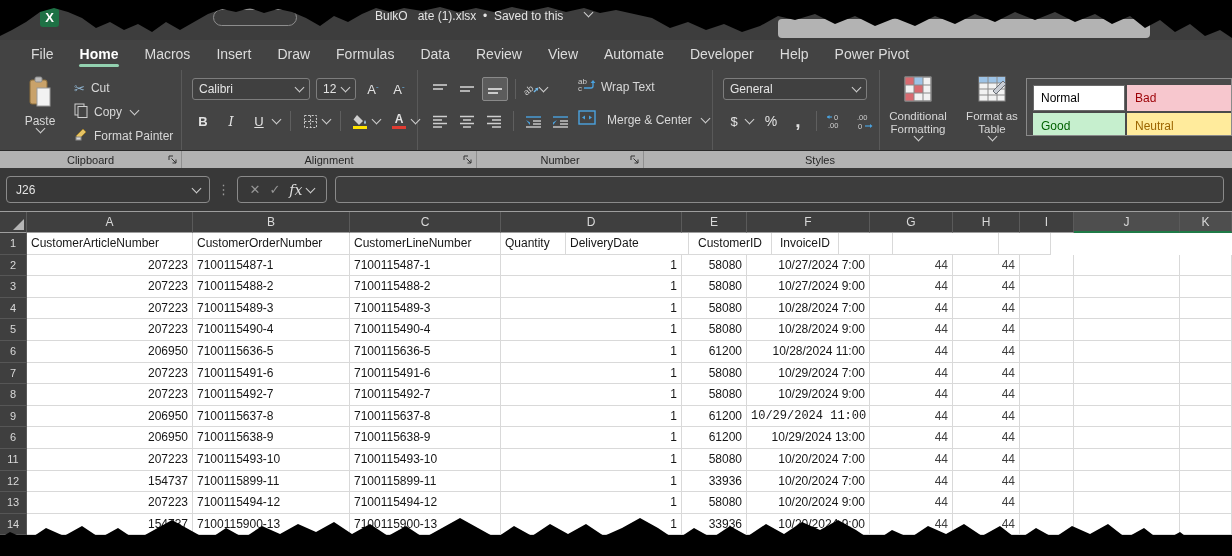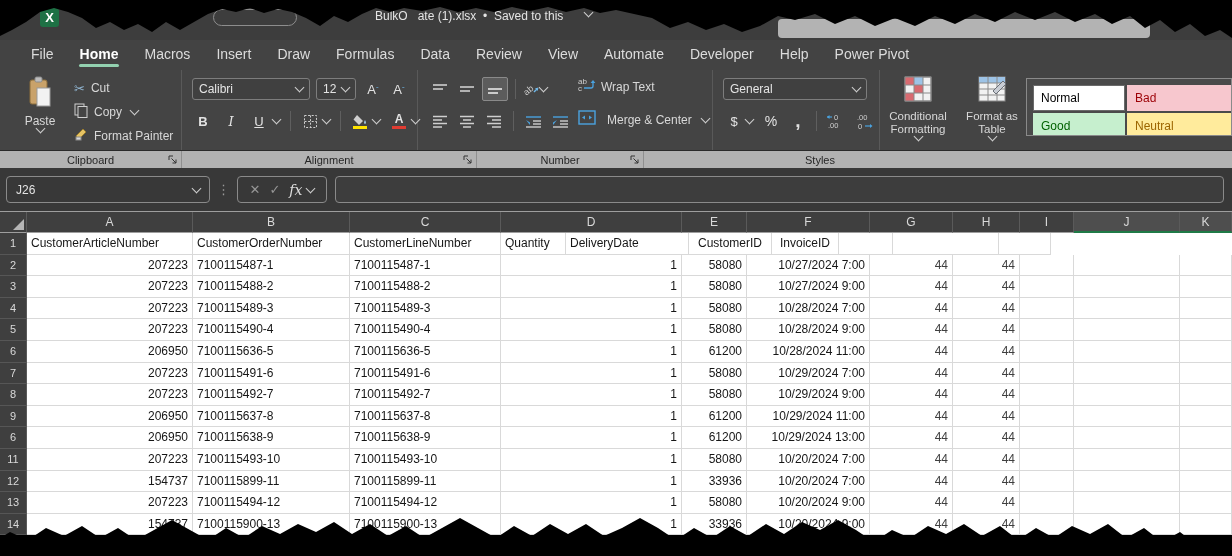--- a/index.html
+++ b/index.html
@@ -529,21 +529,21 @@
         <div class="cell" style="width: 106px; text-align: left;"></div>
         <div class="cell" style="width: 52px; text-align: left;"></div>
       </div>
       <div class="grow">
         <div class="rowhdr">9</div>
         <div class="cell" style="width: 166px; text-align: right;">206950</div>
         <div class="cell" style="width: 157px; text-align: left;">7100115637-8</div>
         <div class="cell" style="width: 151px; text-align: left;">7100115637-8</div>
         <div class="cell" style="width: 181px; text-align: right;">1</div>
         <div class="cell" style="width: 65px; text-align: right;">61200</div>
-        <div class="cell" style="width: 123px; text-align: right;">10/29/2024 11:00</div>
+        <div class="cell" style="width: 123px; text-align: right; font-family: Liberation Mono, monospace;">10/29/2024 11:00</div>
         <div class="cell muted" style="width: 83px; text-align: right;">44</div>
         <div class="cell muted" style="width: 67px; text-align: right;">44</div>
         <div class="cell" style="width: 54px; text-align: left;"></div>
         <div class="cell" style="width: 106px; text-align: left;"></div>
         <div class="cell" style="width: 52px; text-align: left;"></div>
       </div>
       <div class="grow">
         <div class="rowhdr">6</div>
         <div class="cell" style="width: 166px; text-align: right;">206950</div>
         <div class="cell" style="width: 157px; text-align: left;">7100115638-9</div>

